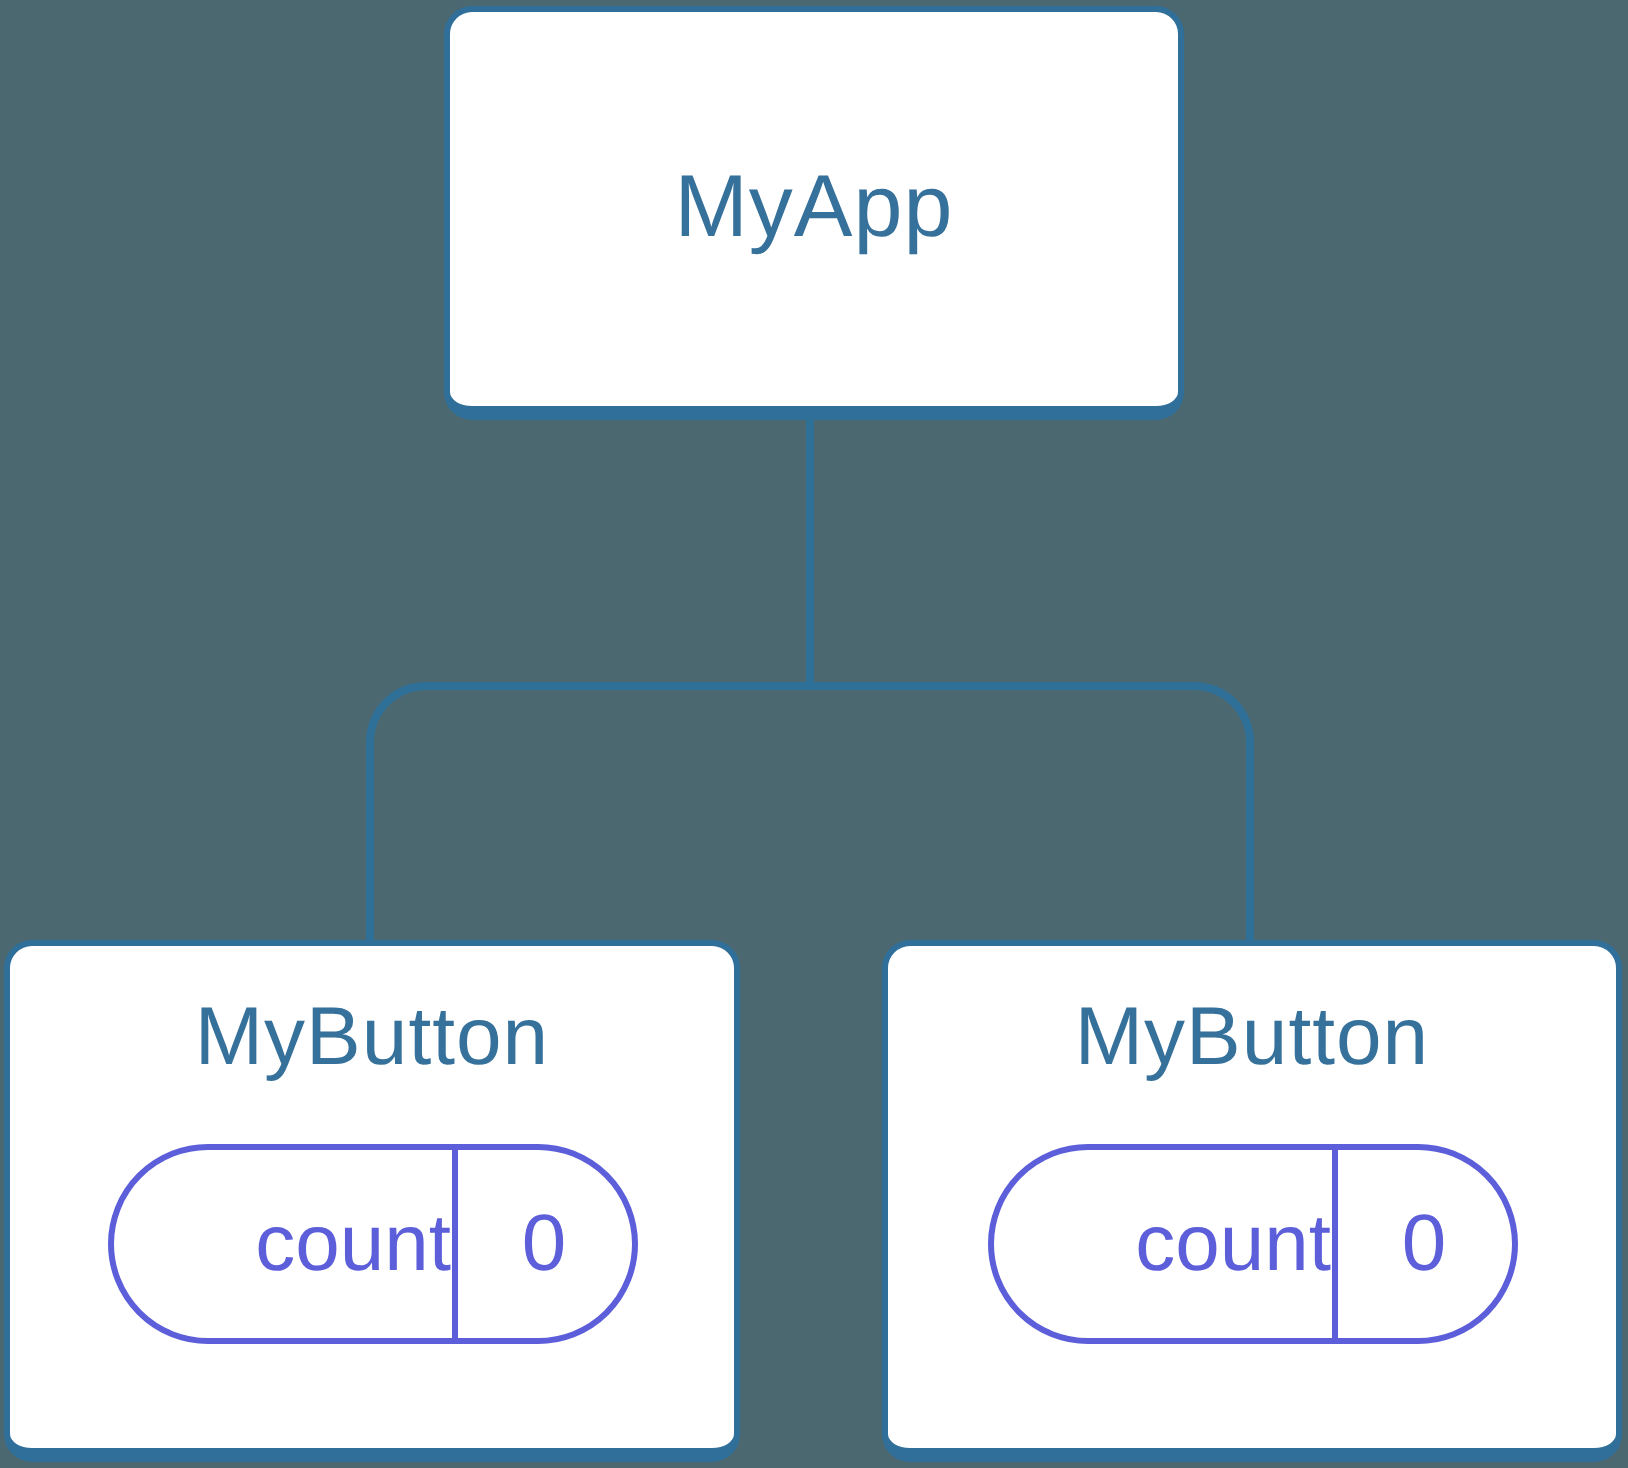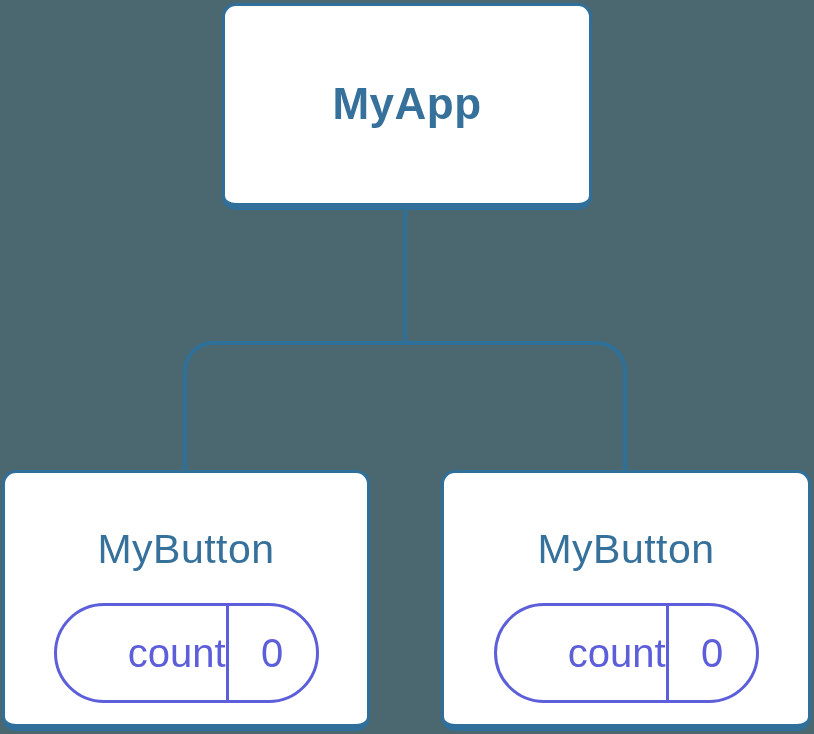--- a/index.html
+++ b/index.html
@@ -30,32 +30,32 @@
   .node-root {
     left: 222px;
     top: 3px;
     width: 370px;
     height: 207px;
     justify-content: center;
   }
   .node-root .node-label {
     font-size: 44px;
     line-height: 1.1;
-    font-weight: 700;
+    font-weight: 400;
     color: #36719B;
     letter-spacing: 0.5px;
   }
   .node-child {
     top: 470px;
     height: 261px;
   }
   .node-child-left  { left: 2px;   width: 368px; }
   .node-child-right { left: 441px; width: 370px; }
   .node-child .node-label {
-    margin-top: 52px;
+    margin-top: 21px;
     font-size: 41px;
     line-height: 48px;
     font-weight: 500;
     color: #36719B;
     letter-spacing: 0.5px;
   }
   
   .connector-stem {
     position: absolute;
     left: 403px;

